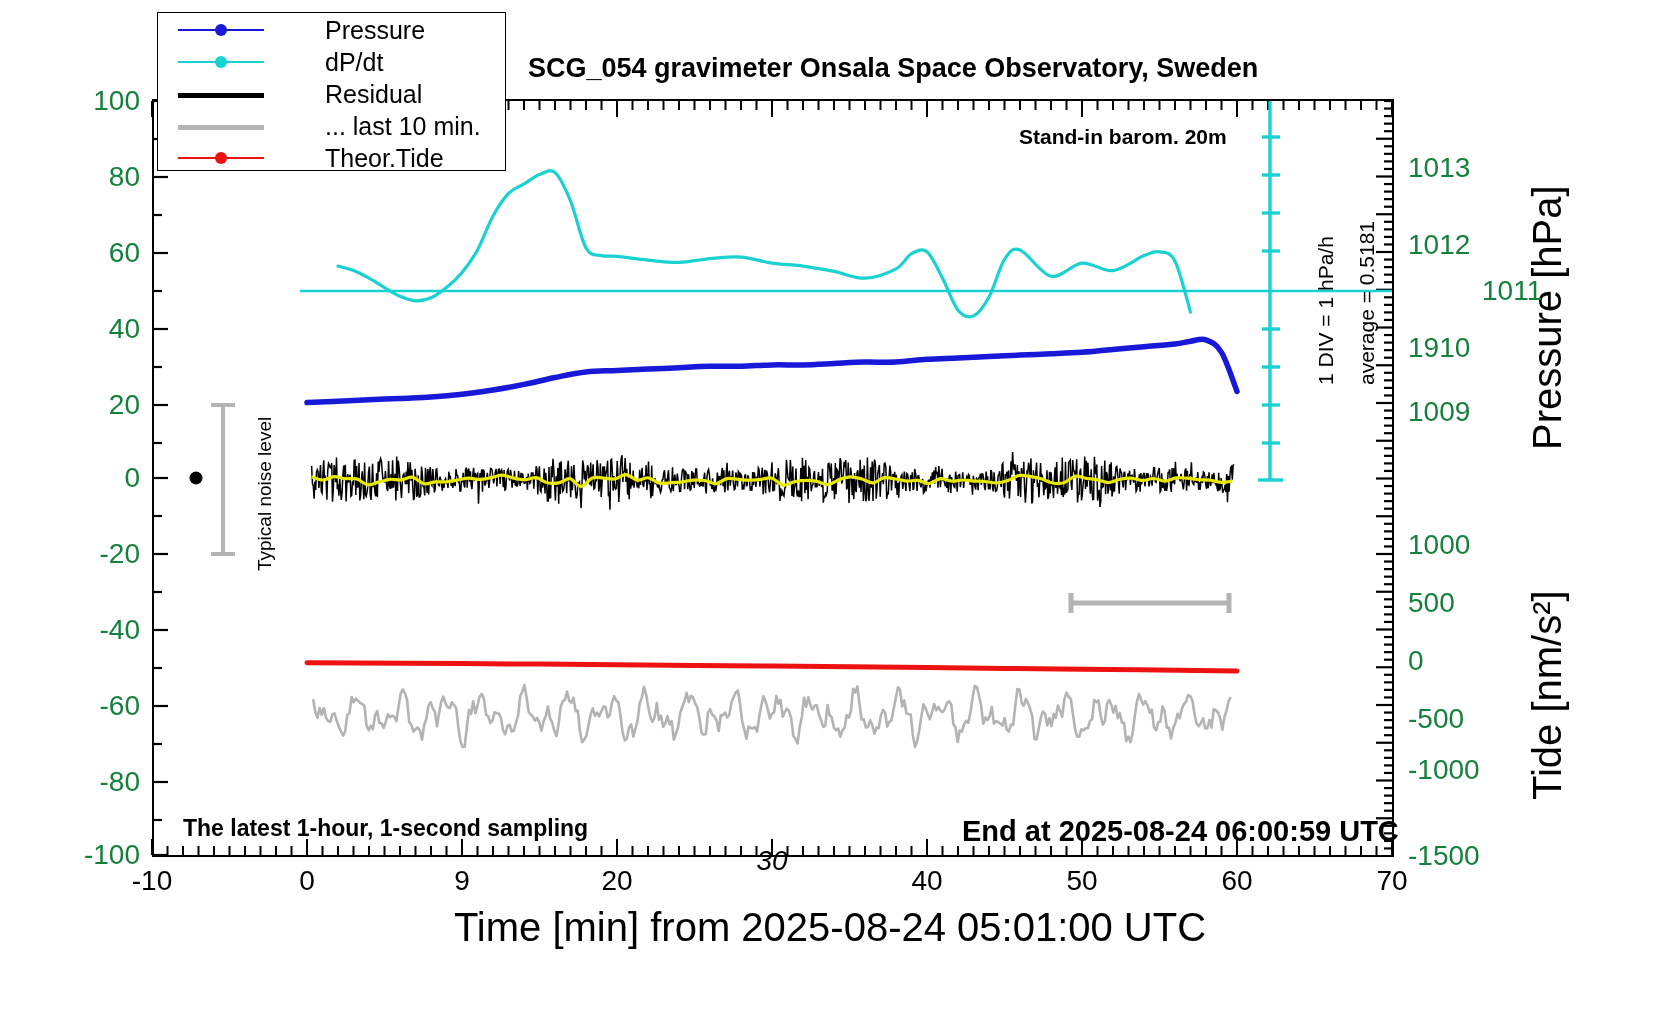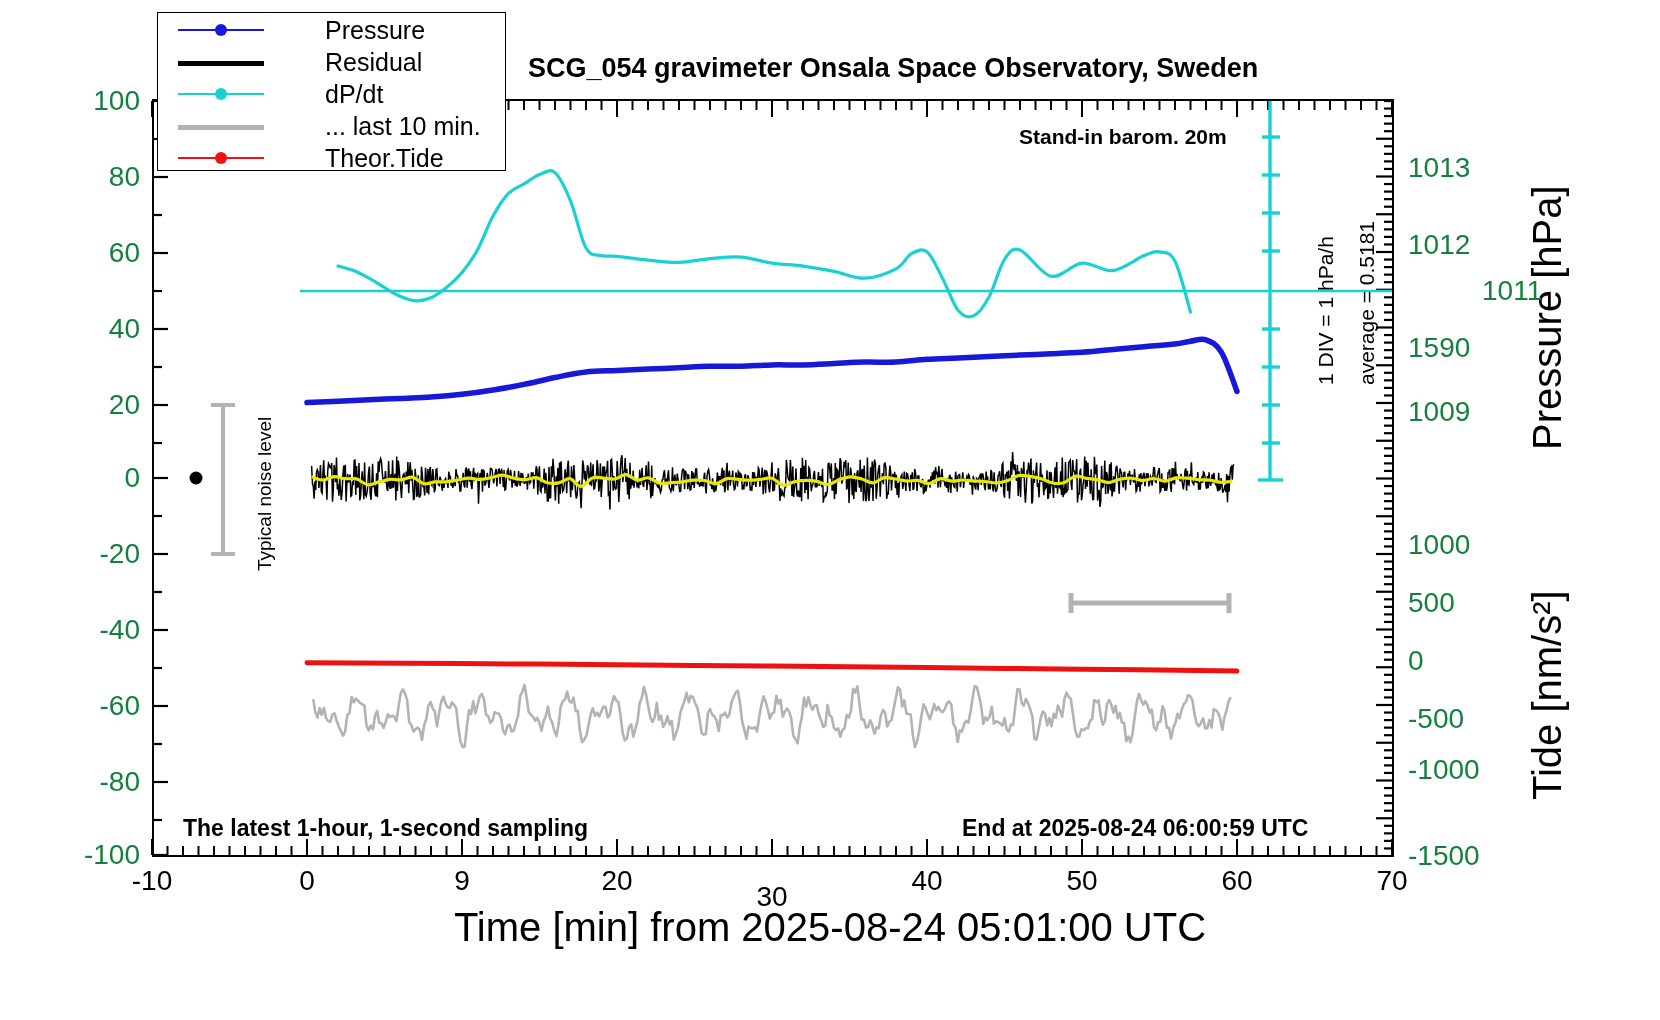--- a/index.html
+++ b/index.html
@@ -15,21 +15,21 @@
                font-size:40px;text-align:center;}
 
   .axis-num{position:absolute;font-size:28px;color:#15803d;white-space:nowrap;}
   .axis-num.r{text-align:right;}
 
   .rot90{position:absolute;transform-origin:0 0;white-space:nowrap;color:#000;}
 
   .title{position:absolute;left:528px;top:53px;font-size:27px;font-weight:bold;color:#000;white-space:nowrap;}
   .standin{position:absolute;left:1019px;top:125px;font-size:21px;font-weight:bold;color:#000;white-space:nowrap;}
   .footL{position:absolute;left:183px;top:815px;font-size:23px;font-weight:bold;color:#000;white-space:nowrap;}
-  .footR{position:absolute;left:962px;top:815px;font-size:23px;font-weight:bold;color:#000;white-space:nowrap;}
+  .footR{position:absolute;left:962px;top:815px;font-size:29px;font-weight:bold;color:#000;white-space:nowrap;}
 
   .xtitle{position:absolute;left:0;top:905px;width:1660px;text-align:center;
           font-size:40px;color:#000;}
 
   .xnum{position:absolute;font-size:28px;color:#000;text-align:center;width:90px;}
 
   .rax-title{position:absolute;transform-origin:0 0;font-size:40px;color:#000;white-space:nowrap;}
 
   .legend{position:absolute;left:157px;top:12px;width:349px;height:159px;
           border:1.6px solid #000;background:#fff;box-sizing:border-box;}
@@ -432,31 +432,31 @@
       <div class="axis-num r" style="left: 55px; width: 85px; top: 614px;">-40</div>
       <div class="axis-num r" style="left: 55px; width: 85px; top: 690px;">-60</div>
       <div class="axis-num r" style="left: 55px; width: 85px; top: 766px;">-80</div>
       <div class="axis-num r" style="left: 55px; width: 85px; top: 839px;">-100</div>
     </div>
   <div id="xnums">
       <div class="xnum" style="left: 107px; top: 865px;">-10</div>
       <div class="xnum" style="left: 262px; top: 865px;">0</div>
       <div class="xnum" style="left: 417px; top: 865px;">9</div>
       <div class="xnum" style="left: 572px; top: 865px;">20</div>
-      <div class="xnum" style="left: 727px; top: 881px;">30</div>
+      <div class="xnum" style="left: 727px; top: 845px; font-style: italic;">30</div>
       <div class="xnum" style="left: 882px; top: 865px;">40</div>
       <div class="xnum" style="left: 1037px; top: 865px;">50</div>
       <div class="xnum" style="left: 1192px; top: 865px;">60</div>
       <div class="xnum" style="left: 1347px; top: 865px;">70</div>
     </div>
   <div id="pnums">
       <div class="axis-num" style="left: 1408px; top: 152px;">1013</div>
       <div class="axis-num" style="left: 1408px; top: 229px;">1012</div>
       <div class="axis-num" style="left: 1482px; top: 275px;">1011</div>
-      <div class="axis-num" style="left: 1408px; top: 332px;">1590</div>
+      <div class="axis-num" style="left: 1408px; top: 332px;">1910</div>
       <div class="axis-num" style="left: 1408px; top: 396px;">1009</div>
     </div>
   <div id="tnums">
       <div class="axis-num" style="left: 1408px; top: 529px;">1000</div>
       <div class="axis-num" style="left: 1408px; top: 587px;">500</div>
       <div class="axis-num" style="left: 1408px; top: 645px;">0</div>
       <div class="axis-num" style="left: 1408px; top: 703px;">-500</div>
       <div class="axis-num" style="left: 1408px; top: 754px;">-1000</div>
       <div class="axis-num" style="left: 1408px; top: 840px;">-1500</div>
     </div>
@@ -465,30 +465,30 @@
     <div id="legend-rows">
         <div class="legend-row">
           <div class="legend-sample">
             <div class="ln" style="border-top: 2px solid rgb(24, 24, 216);"></div>
             <div class="dot" style="background: rgb(24, 24, 216);"></div>
           </div>
           <div class="legend-text">Pressure</div>
         </div>
         <div class="legend-row">
           <div class="legend-sample">
-            <div class="ln" style="border-top: 5px solid rgb(0, 0, 0);"></div>
-          </div>
-          <div class="legend-text">Residual</div>
-        </div>
-        <div class="legend-row">
-          <div class="legend-sample">
             <div class="ln" style="border-top: 2px solid rgb(26, 209, 209);"></div>
             <div class="dot" style="background: rgb(26, 209, 209);"></div>
           </div>
           <div class="legend-text">dP/dt</div>
+        </div>
+        <div class="legend-row">
+          <div class="legend-sample">
+            <div class="ln" style="border-top: 5px solid rgb(0, 0, 0);"></div>
+          </div>
+          <div class="legend-text">Residual</div>
         </div>
         <div class="legend-row">
           <div class="legend-sample">
             <div class="ln" style="border-top: 5px solid rgb(179, 179, 179);"></div>
           </div>
           <div class="legend-text">... last 10 min.</div>
         </div>
         <div class="legend-row">
           <div class="legend-sample">
             <div class="ln" style="border-top: 2px solid rgb(238, 17, 17);"></div>

